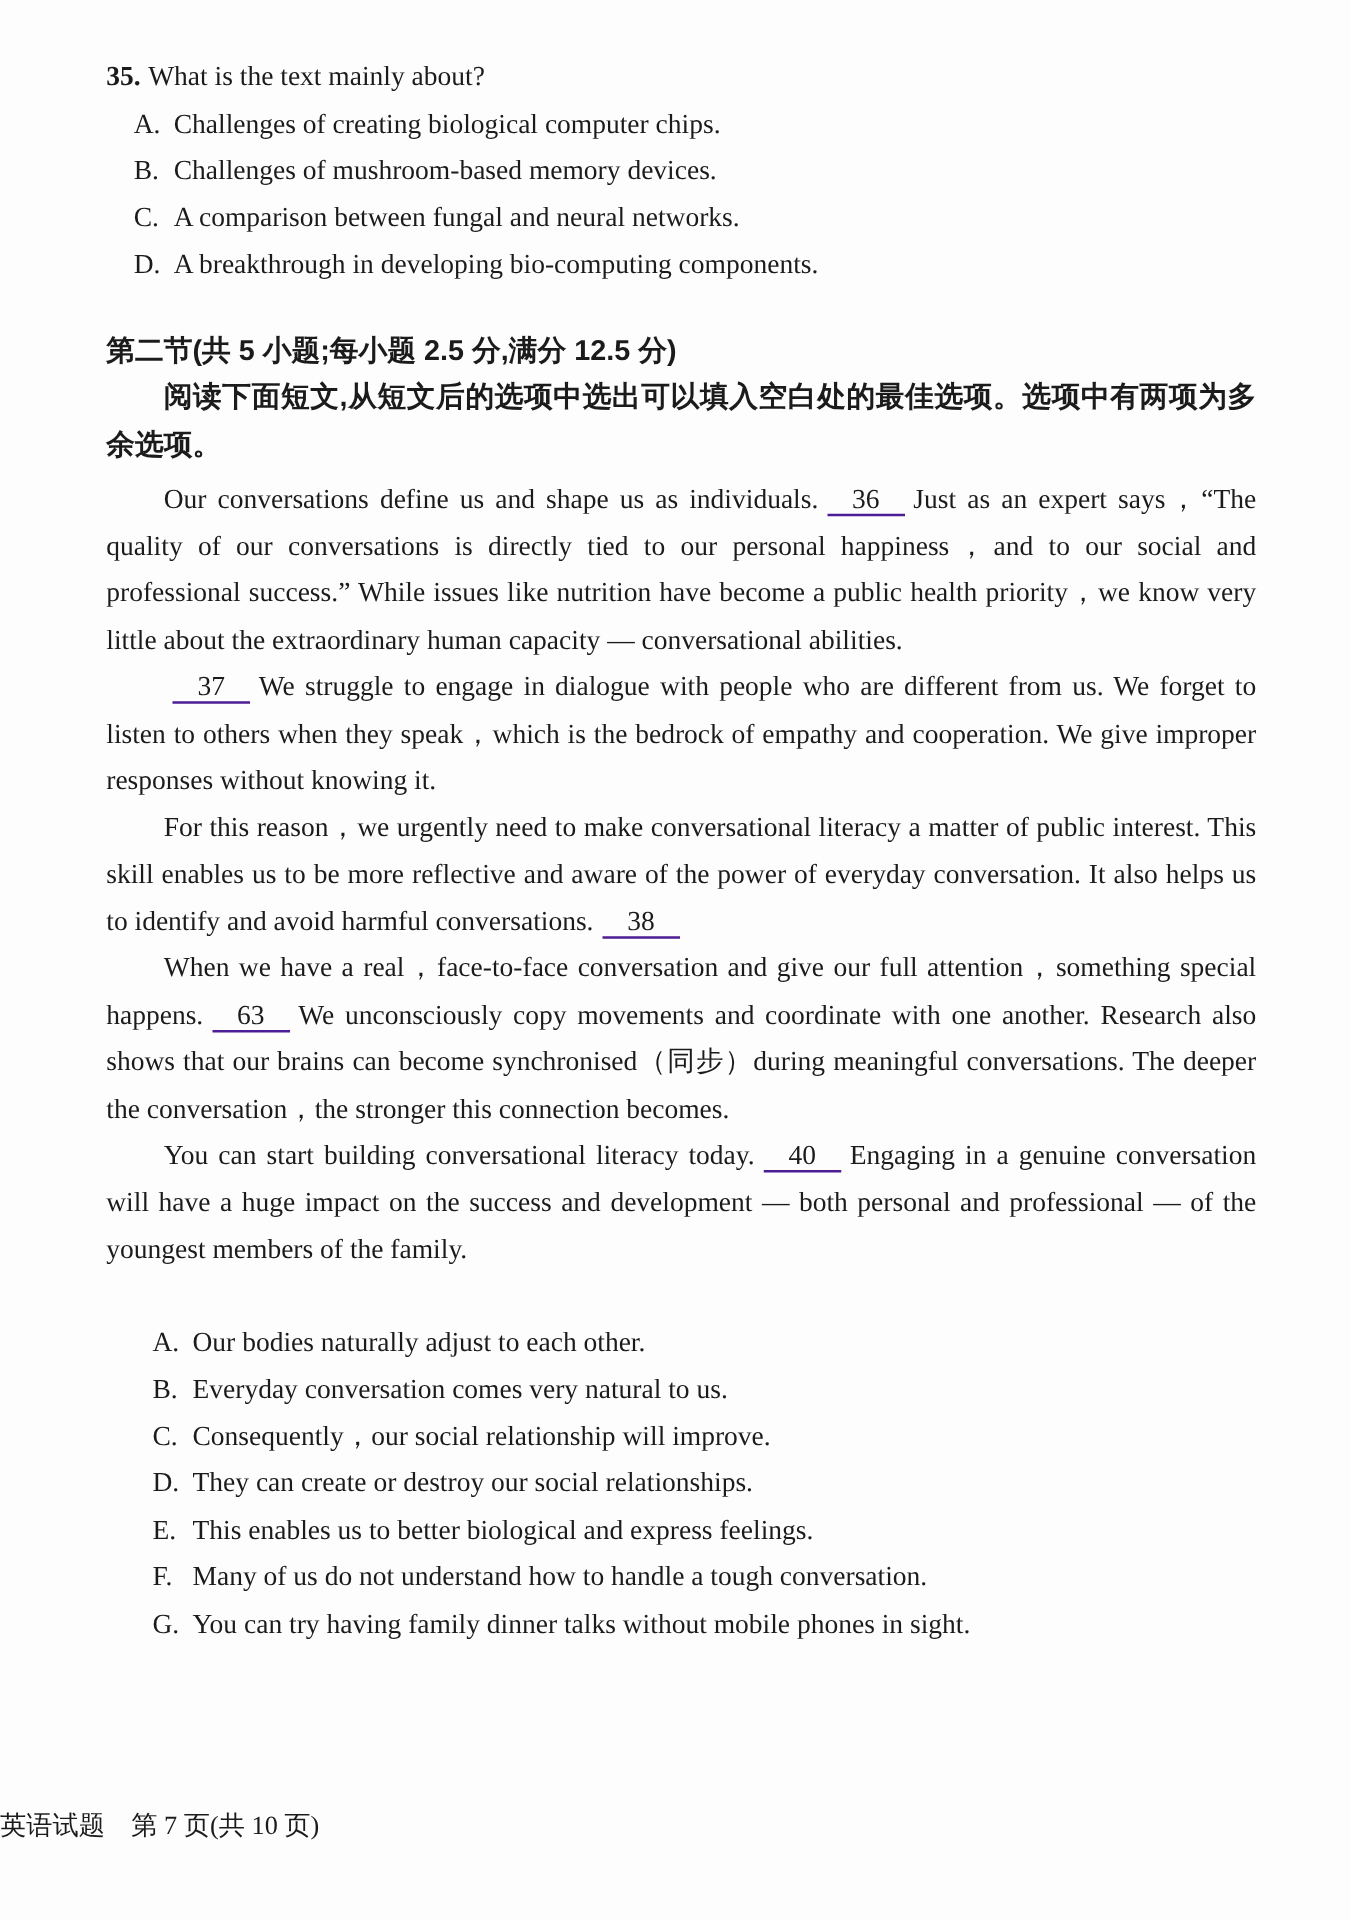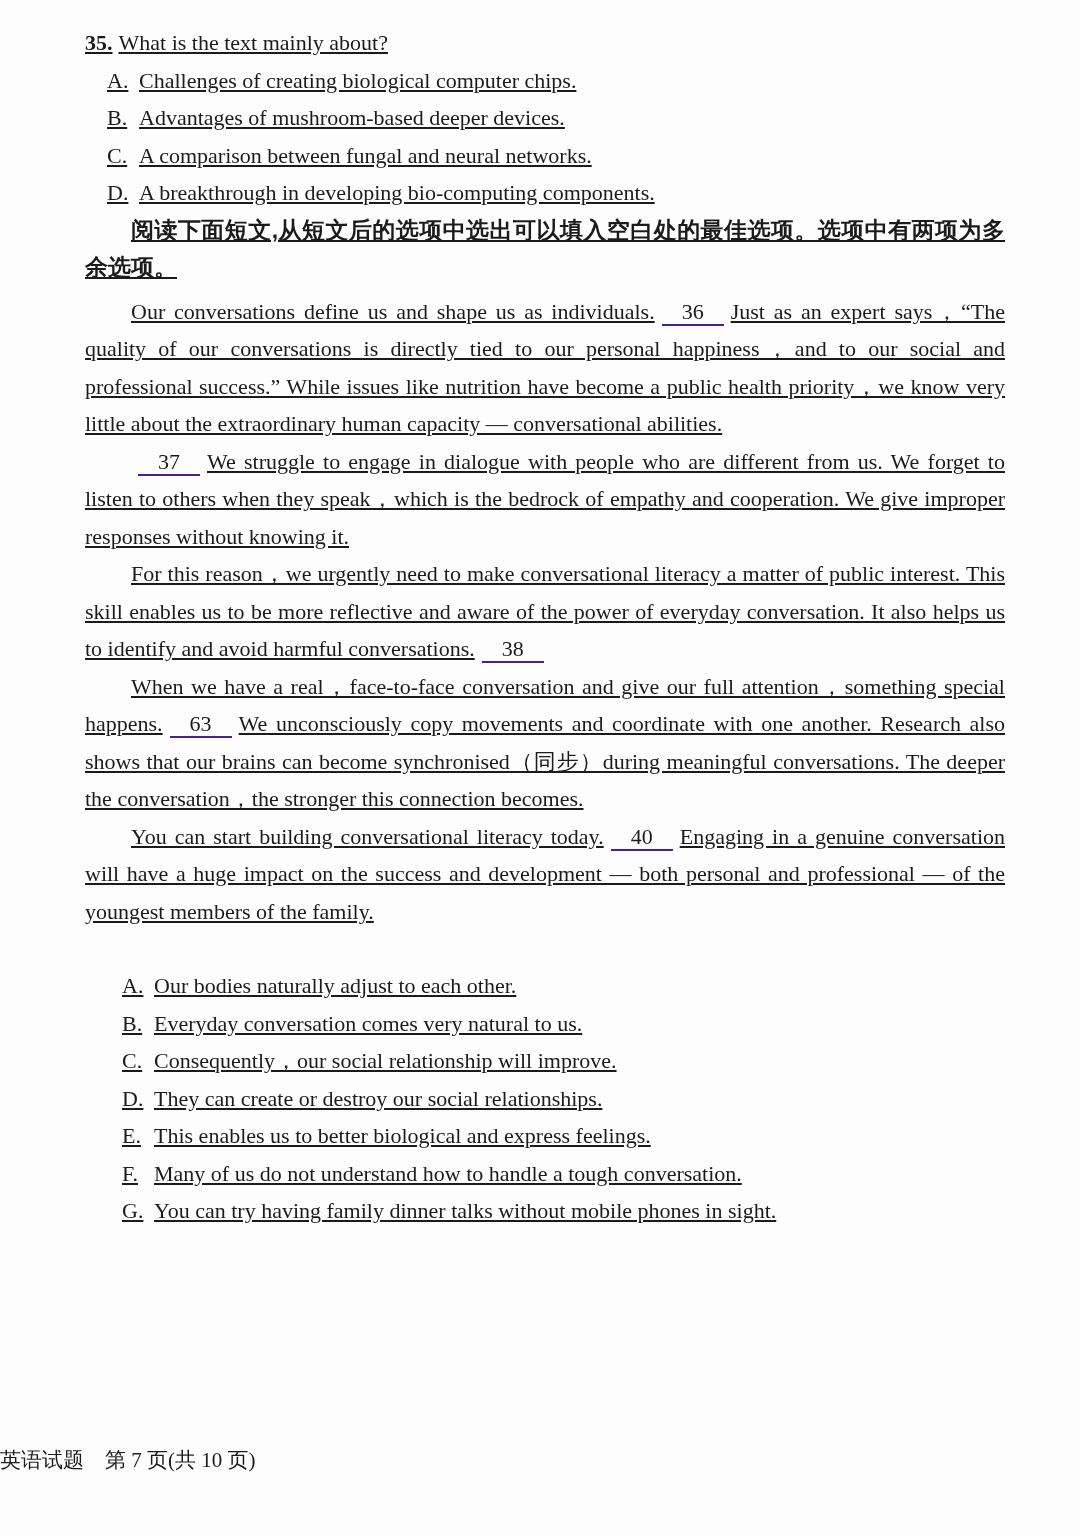--- a/index.html
+++ b/index.html
@@ -6,23 +6,22 @@
   body{
     width:1080px;height:1536px;
     background:#fdfdfd;
     color:#1b1b1b;
     font-family:"Liberation Serif", serif;
     font-size:22px;
     position:relative;
     overflow:hidden;
   }
   .page{
-    padding:24px 75px 0 85px;
+    padding:42px 75px 0 85px;
     box-sizing:border-box;
-    text-decoration:underline;
   }
   
   .q-line{line-height:37.5px;}
   .q-num{font-weight:700;margin-right:6px;}
   .q-options{padding-left:22px;}
   .opt-row{display:flex;line-height:37.5px;}
   .opt-letter{flex:none;width:32px;}
   .opt-text{flex:1;}
   
   .cn{
@@ -82,34 +81,35 @@
     <div class="q-line">
       <span class="q-num">35.</span><span>What is the text mainly about?</span>
     </div>
     <div class="q-options">
       <div class="opt-row">
         <span class="opt-letter">A.</span>
         <span class="opt-text">Challenges of creating biological computer chips.</span>
       </div>
       <div class="opt-row">
         <span class="opt-letter">B.</span>
-        <span class="opt-text">Advantages of mushroom-based deeper devices.</span>
+        <span class="opt-text">Challenges of mushroom-based memory devices.</span>
       </div>
       <div class="opt-row">
         <span class="opt-letter">C.</span>
         <span class="opt-text">A comparison between fungal and neural networks.</span>
       </div>
       <div class="opt-row">
         <span class="opt-letter">D.</span>
         <span class="opt-text">A breakthrough in developing bio-computing components.</span>
       </div>
     </div>
   </section>
 
   <section>
+    <div class="cn cn-header">第二节(共 5 小题;每小题 2.5 分,满分 12.5 分)</div>
     <p class="cn cn-instruction">阅读下面短文,从短文后的选项中选出可以填入空白处的最佳选项。选项中有两项为多余选项。</p>
   </section>
 
   <section class="passage">
     <p>
       <span>Our conversations define us and shape us as individuals.</span><span class="blank"><span>36</span></span><span>Just as an expert says，“The quality of our conversations is directly tied to our personal happiness，and to our social and professional success.” While issues like nutrition have become a public health priority，we know very little about the extraordinary human capacity — conversational abilities.</span>
     </p>
     <p>
       <span class="blank"><span>37</span></span><span>We struggle to engage in dialogue with people who are different from us. We forget to listen to others when they speak，which is the bedrock of empathy and cooperation. We give improper responses without knowing it.</span>
     </p>

